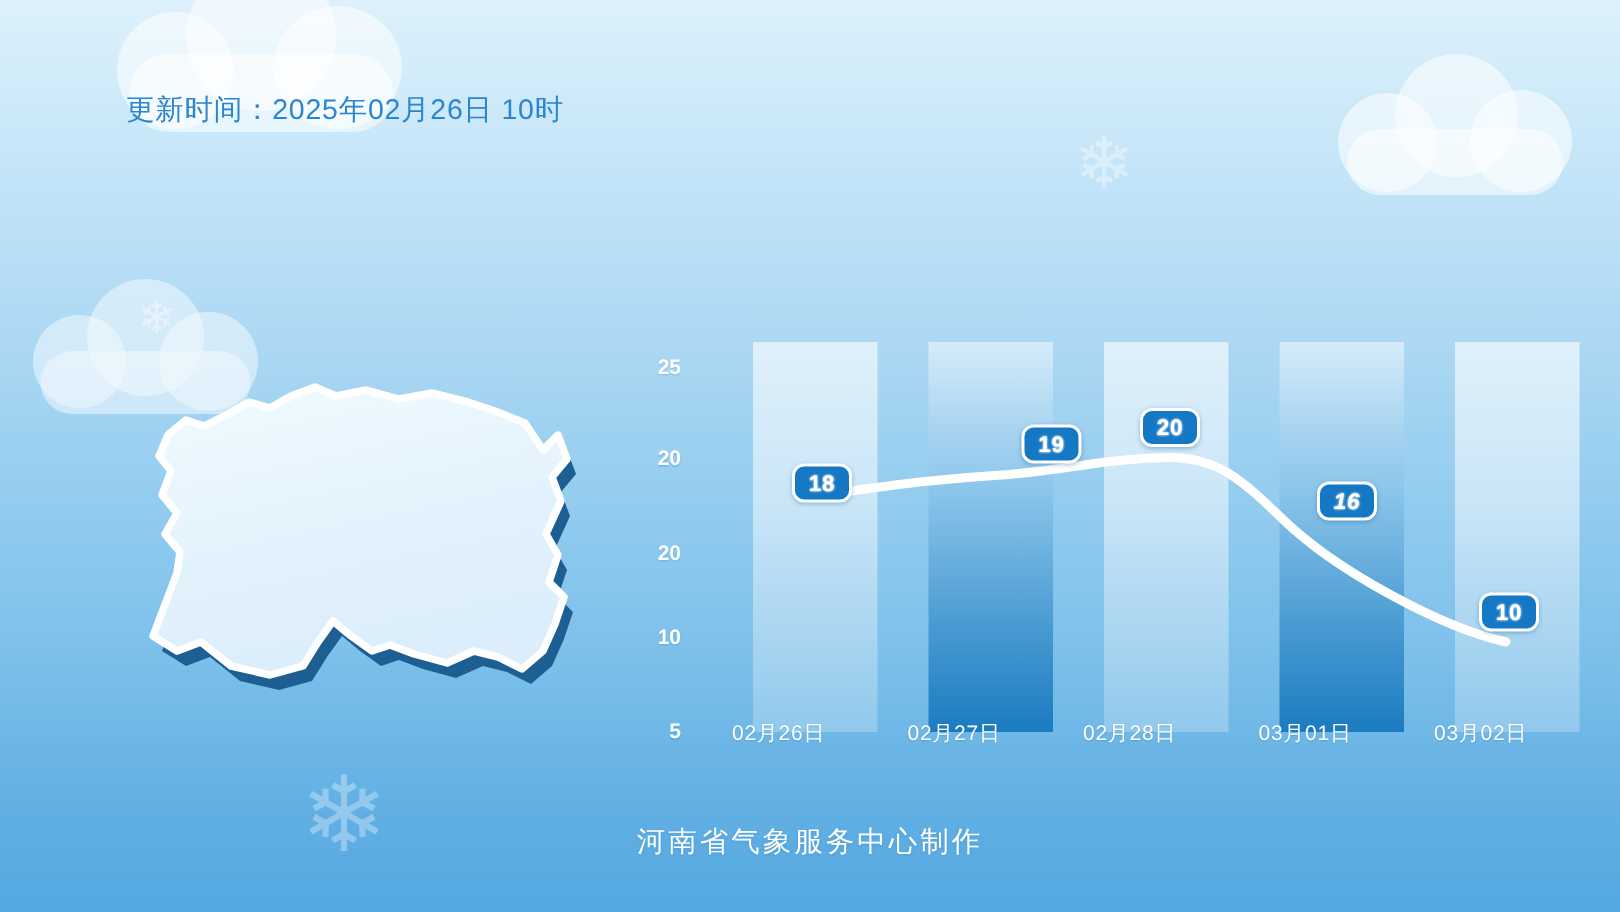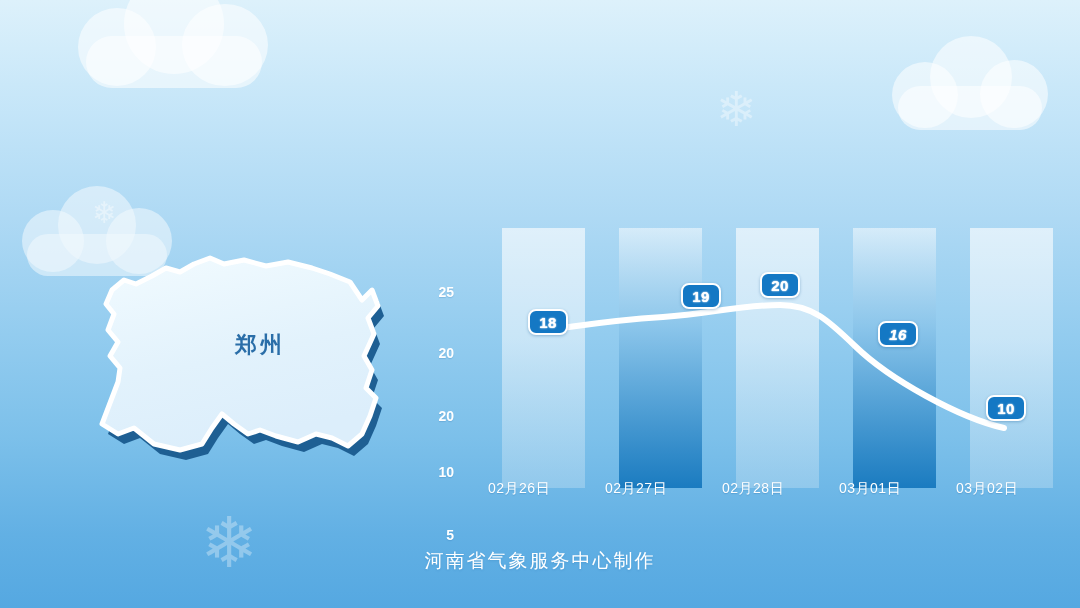--- a/index.html
+++ b/index.html
@@ -51,21 +51,21 @@
   
   #chart { position:absolute; left:418px; top:228px; width:620px; height:270px; }
   #plot { position:absolute; left:42px; top:0; width:578px; height:260px; }
 
   .ytick {
     position:absolute; right:0; width:36px; text-align:right;
     font-size:14px; font-weight:bold; color:#ffffff;
     transform:translateY(-50%);
     text-shadow:0 1px 1px rgba(40,110,170,0.25);
   }
-  #yaxis { position:absolute; left:0; top:0; width:36px; height:260px;margin-top:48px; }
+  #yaxis { position:absolute; left:0; top:0; width:36px; height:260px; }
 
   .bar { position:absolute; bottom:0; width:83px; }
   .bar.light { background:linear-gradient(180deg, rgba(255,255,255,0.62) 0%, rgba(255,255,255,0.50) 42%, rgba(173,214,240,0.55) 100%); }
   .bar.dark  { background:linear-gradient(180deg, rgba(255,255,255,0.50) 0%, rgba(136,195,233,0.75) 38%, rgba(22,120,190,0.95) 100%); }
 
   .xlabel {
     position:absolute; top:252px; width:110px; text-align:left;
     font-size:14px; color:#ffffff; letter-spacing:0.5px;
     text-shadow:0 1px 1px rgba(40,110,170,0.3);
   }
@@ -115,20 +115,21 @@
   <div class="base" style="left:5px; top:48px; width:140px; height:42px;"></div>
 </div>
 
 <div class="snow deco" style="left:716px; top:86px; font-size:48px; color:rgba(255,255,255,0.38);">❄</div>
 
 <div class="snow deco" style="left:92px; top:198px; font-size:30px; color:rgba(255,255,255,0.40);">❄</div>
 
 <div class="snow deco" style="left:200px; top:508px; font-size:70px; color:rgba(255,255,255,0.32);">❄</div>
 
 <div id="header">
+  <div id="subtitle">更新时间：2025年02月26日 10时</div>
 </div>
 
 <div id="map-wrap">
   <svg viewBox="0 0 360 252" xmlns="http://www.w3.org/2000/svg">
     <defs>
       <linearGradient id="mapfill" x1="0" y1="0" x2="0.3" y2="1">
         <stop offset="0%" stop-color="#f2fbff"></stop>
         <stop offset="60%" stop-color="#e2f2fc"></stop>
         <stop offset="100%" stop-color="#dceefb"></stop>
       </linearGradient>
@@ -141,21 +142,20 @@
              L162,26 L148,20 L132,26 L118,34 L104,30 L90,38 L74,46 L62,42 L50,52
              L44,66 L52,76 L46,92 L56,104 L48,118 L58,130 Z" fill="#1e5f93" transform="translate(6,10)"></path>
 
     <path d="M56,144 L40,186 L56,196 L72,190 L92,206 L118,212 L140,206 L150,190 L160,176
              L172,186 L186,196 L198,192 L214,198 L236,204 L254,196 L270,200 L286,208
              L300,196 L308,178 L314,160 L304,150 L310,132 L302,118 L312,96 L306,80
              L316,68 L310,52 L300,62 L288,44 L268,36 L250,30 L226,24 L204,28 L182,22
              L162,26 L148,20 L132,26 L118,34 L104,30 L90,38 L74,46 L62,42 L50,52
              L44,66 L52,76 L46,92 L56,104 L48,118 L58,130 Z" fill="url(#mapfill)" stroke="#ffffff" stroke-width="5" stroke-linejoin="round"></path>
   </svg>
-  <div id="map-label">郑州</div>
 </div>
 
 <div id="chart">
 
   <div id="yaxis">
     <div class="ytick" style="top:16px;">25</div>
     <div class="ytick" style="top:77px;">20</div>
     <div class="ytick" style="top:140px;">20</div>
     <div class="ytick" style="top:196px;">10</div>
     <div class="ytick" style="top:259px;">5</div>

